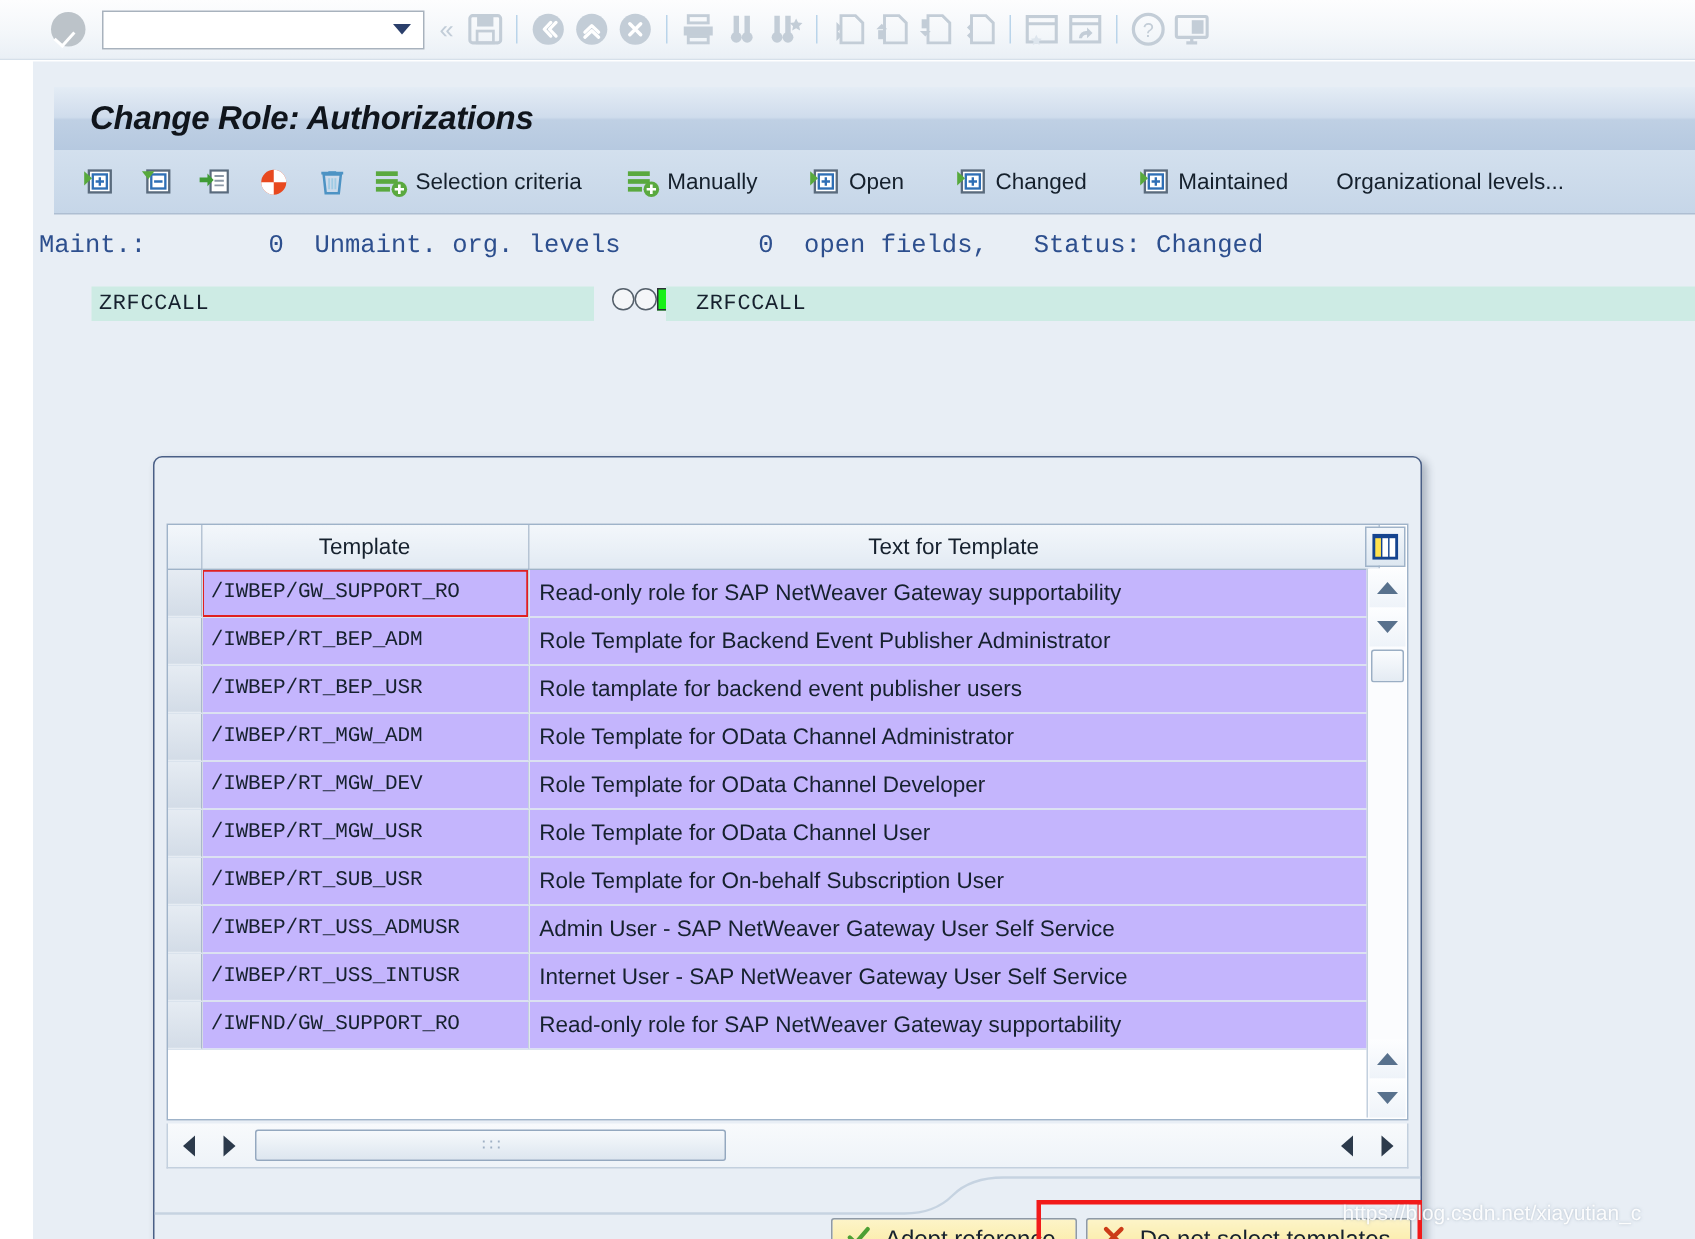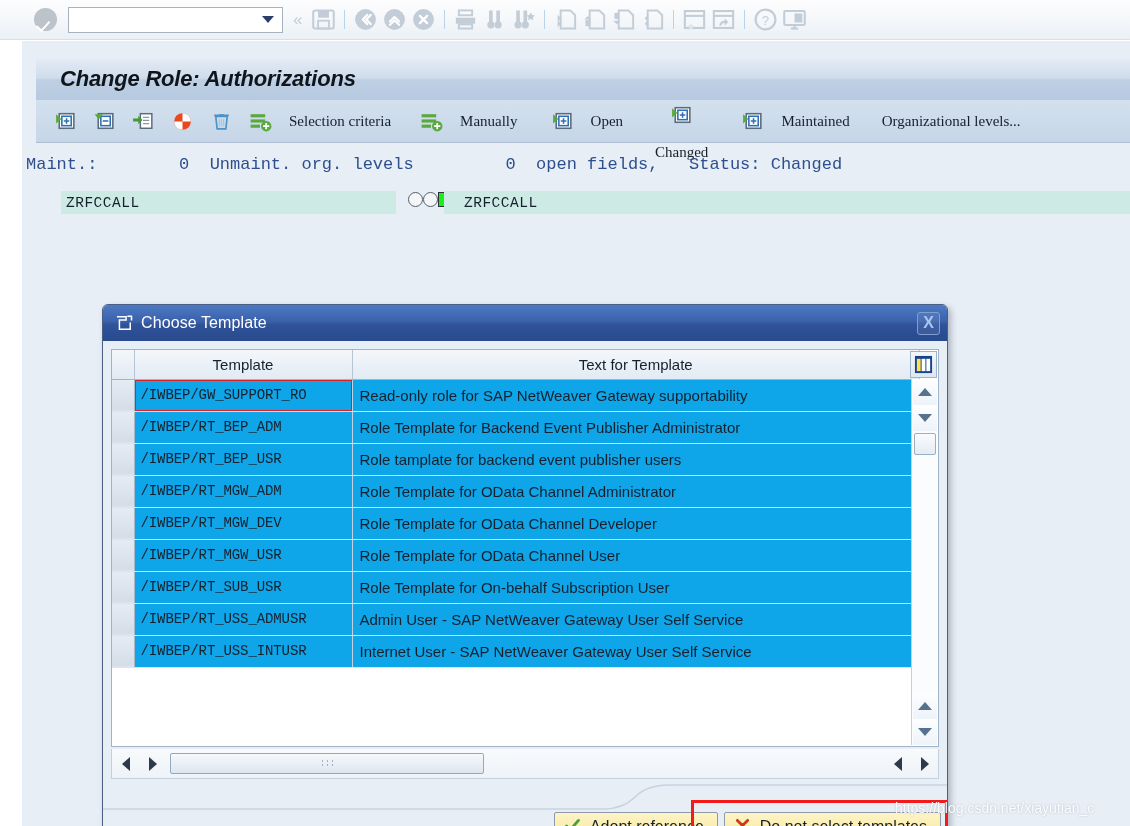--- a/index.html
+++ b/index.html
@@ -59,22 +59,22 @@
     color: #10151c; font-family: "Liberation Sans", sans-serif;
     letter-spacing: -0.2px;
   }
   .app-toolbar {
     position: absolute; left: 14px; top: 59px; width: 1094px; height: 43px;
     background: linear-gradient(to bottom, #d3e0ee 0%, #c6d6e8 100%);
     border-bottom: 1px solid #aebed2;
     display: flex; align-items: center; padding-left: 10px; gap: 0px;
   }
   .at-btn {
-    height: 36px; display: flex; align-items: center; gap: 16px;
-    padding: 0 7px; cursor: default; font-family: Liberation Serif, serif;
+    height: 36px; display: flex; align-items: center; gap: 4px;
+    padding: 0 7px; cursor: default;
   }
   .at-btn .lbl { font-size: 15px; color: #15202c; white-space: nowrap; }
   .at-ico { width: 25px; height: 25px; flex: none; }
 
   
   .status-line {
     position: absolute; left: 4px; top: 108px; width: 1094px; height: 30px;
     font-family: "Liberation Mono", monospace;
     font-size: 17px; color: #2d4f8e; white-space: pre;
     display:flex; align-items:center;
@@ -134,21 +134,21 @@
     background: linear-gradient(to bottom, #f3f7fb 0%, #e2eaf3 100%);
     border-right: 1px solid #b6c4d4; border-bottom: 1px solid #9fb3c9;
     font-size: 15px; font-weight: normal; color: #16212e;
     text-align: center; padding: 4px 6px; height: 29px;
   }
   table.tmpl th.sel-col { width: 22px; padding:0; }
   table.tmpl th.c1 { width: 218px; }
   table.tmpl td {
     border-bottom: 1px solid #dae3ed; border-right: 1px solid #c3d0de;
     height: 32px; padding: 0 5px; font-size: 15px; color: #16212e;
-    background: #0ea5e9; white-space: nowrap; overflow: hidden;
+    background: #c4b5fd; white-space: nowrap; overflow: hidden;
   }
   table.tmpl td.selcell {
     background: linear-gradient(to bottom,#e6ecf3,#d3dce7);
     border-right:1px solid #a9b8c9; padding:0;
   }
   table.tmpl td.mono {
     font-family: "Liberation Mono", monospace; font-size: 14px;
     letter-spacing: -0.1px; padding-left: 6px;
   }
   table.tmpl td.txtcell { border-right: none; padding-left: 7px; }
@@ -468,21 +468,21 @@
           <svg width="25" height="25" viewBox="0 0 24 24">
             <rect x="6" y="4.5" width="14" height="14" fill="#ffffff" stroke="#5a6b7d" stroke-width="1.5"></rect>
             <rect x="8.5" y="7" width="9" height="9" fill="none" stroke="#2f6fb5" stroke-width="1.5"></rect>
             <path d="M13 8.8 v5.4 M10.3 11.5 h5.4" stroke="#2f6fb5" stroke-width="1.5"></path>
             <path d="M3 5 l0 9 5-4.5 z" fill="#57a93c"></path>
           </svg>
         </span>
         <span class="lbl">Open</span>
       </div>
 
-      <div class="at-btn" style="margin-left:18px;flex-direction:column;">
+      <div class="at-btn" style="margin-left:18px;">
         <span class="at-ico">
           <svg width="25" height="25" viewBox="0 0 24 24">
             <rect x="6" y="4.5" width="14" height="14" fill="#ffffff" stroke="#5a6b7d" stroke-width="1.5"></rect>
             <rect x="8.5" y="7" width="9" height="9" fill="none" stroke="#2f6fb5" stroke-width="1.5"></rect>
             <path d="M13 8.8 v5.4 M10.3 11.5 h5.4" stroke="#2f6fb5" stroke-width="1.5"></path>
             <path d="M3 5 l0 9 5-4.5 z" fill="#57a93c"></path>
           </svg>
         </span>
         <span class="lbl">Changed</span>
       </div>
@@ -517,32 +517,20 @@
         <span class="tl-circ"></span>
         <span class="tl-sq"></span>
       </div>
       <div class="role-in2">
         <span>ZRFCCALL</span>
       </div>
     </div>
 
     <div class="modal">
 
-      <div class="modal-title">
-        <span class="mt-ico">
-          <svg width="20" height="20" viewBox="0 0 24 24">
-            <path d="M3.5 4.5 h11 v4 h-8 v11 h13 v-8" fill="none" stroke="#ffffff" stroke-width="1.8"></path>
-            <path d="M16 4 l5 0 0 5" fill="none" stroke="#ffffff" stroke-width="1.8"></path>
-          </svg>
-        </span>
-        <span class="mt-txt">Choose Template</span>
-        <span class="close-x">
-          <span>X</span>
-        </span>
-      </div>
 
       <div class="modal-body">
 
         <div class="grid-wrap">
           <table class="tmpl">
             <thead>
               <tr>
                 <th class="sel-col"></th>
                 <th class="c1">Template</th>
                 <th>Text for Template</th>
@@ -586,20 +574,25 @@
               </tr>
               <tr>
                 <td class="selcell"></td>
                 <td class="mono">/IWBEP/RT_USS_ADMUSR</td>
                 <td class="txtcell">Admin User - SAP NetWeaver Gateway User Self Service</td>
               </tr>
               <tr>
                 <td class="selcell"></td>
                 <td class="mono">/IWBEP/RT_USS_INTUSR</td>
                 <td class="txtcell">Internet User - SAP NetWeaver Gateway User Self Service</td>
+              </tr>
+              <tr>
+                <td class="selcell"></td>
+                <td class="mono">/IWFND/GW_SUPPORT_RO</td>
+                <td class="txtcell">Read-only role for SAP NetWeaver Gateway supportability</td>
               </tr>
             </tbody>
           </table>
 
           <div class="grid-cfg">
             <svg width="19" height="19" viewBox="0 0 20 20">
               <rect x="1" y="1" width="18" height="18" fill="#15448f"></rect>
               <rect x="3" y="4" width="4" height="13" fill="#ffe14d"></rect>
               <rect x="8" y="4" width="4" height="13" fill="#ffffff"></rect>
               <rect x="13" y="4" width="4" height="13" fill="#ffffff"></rect>

